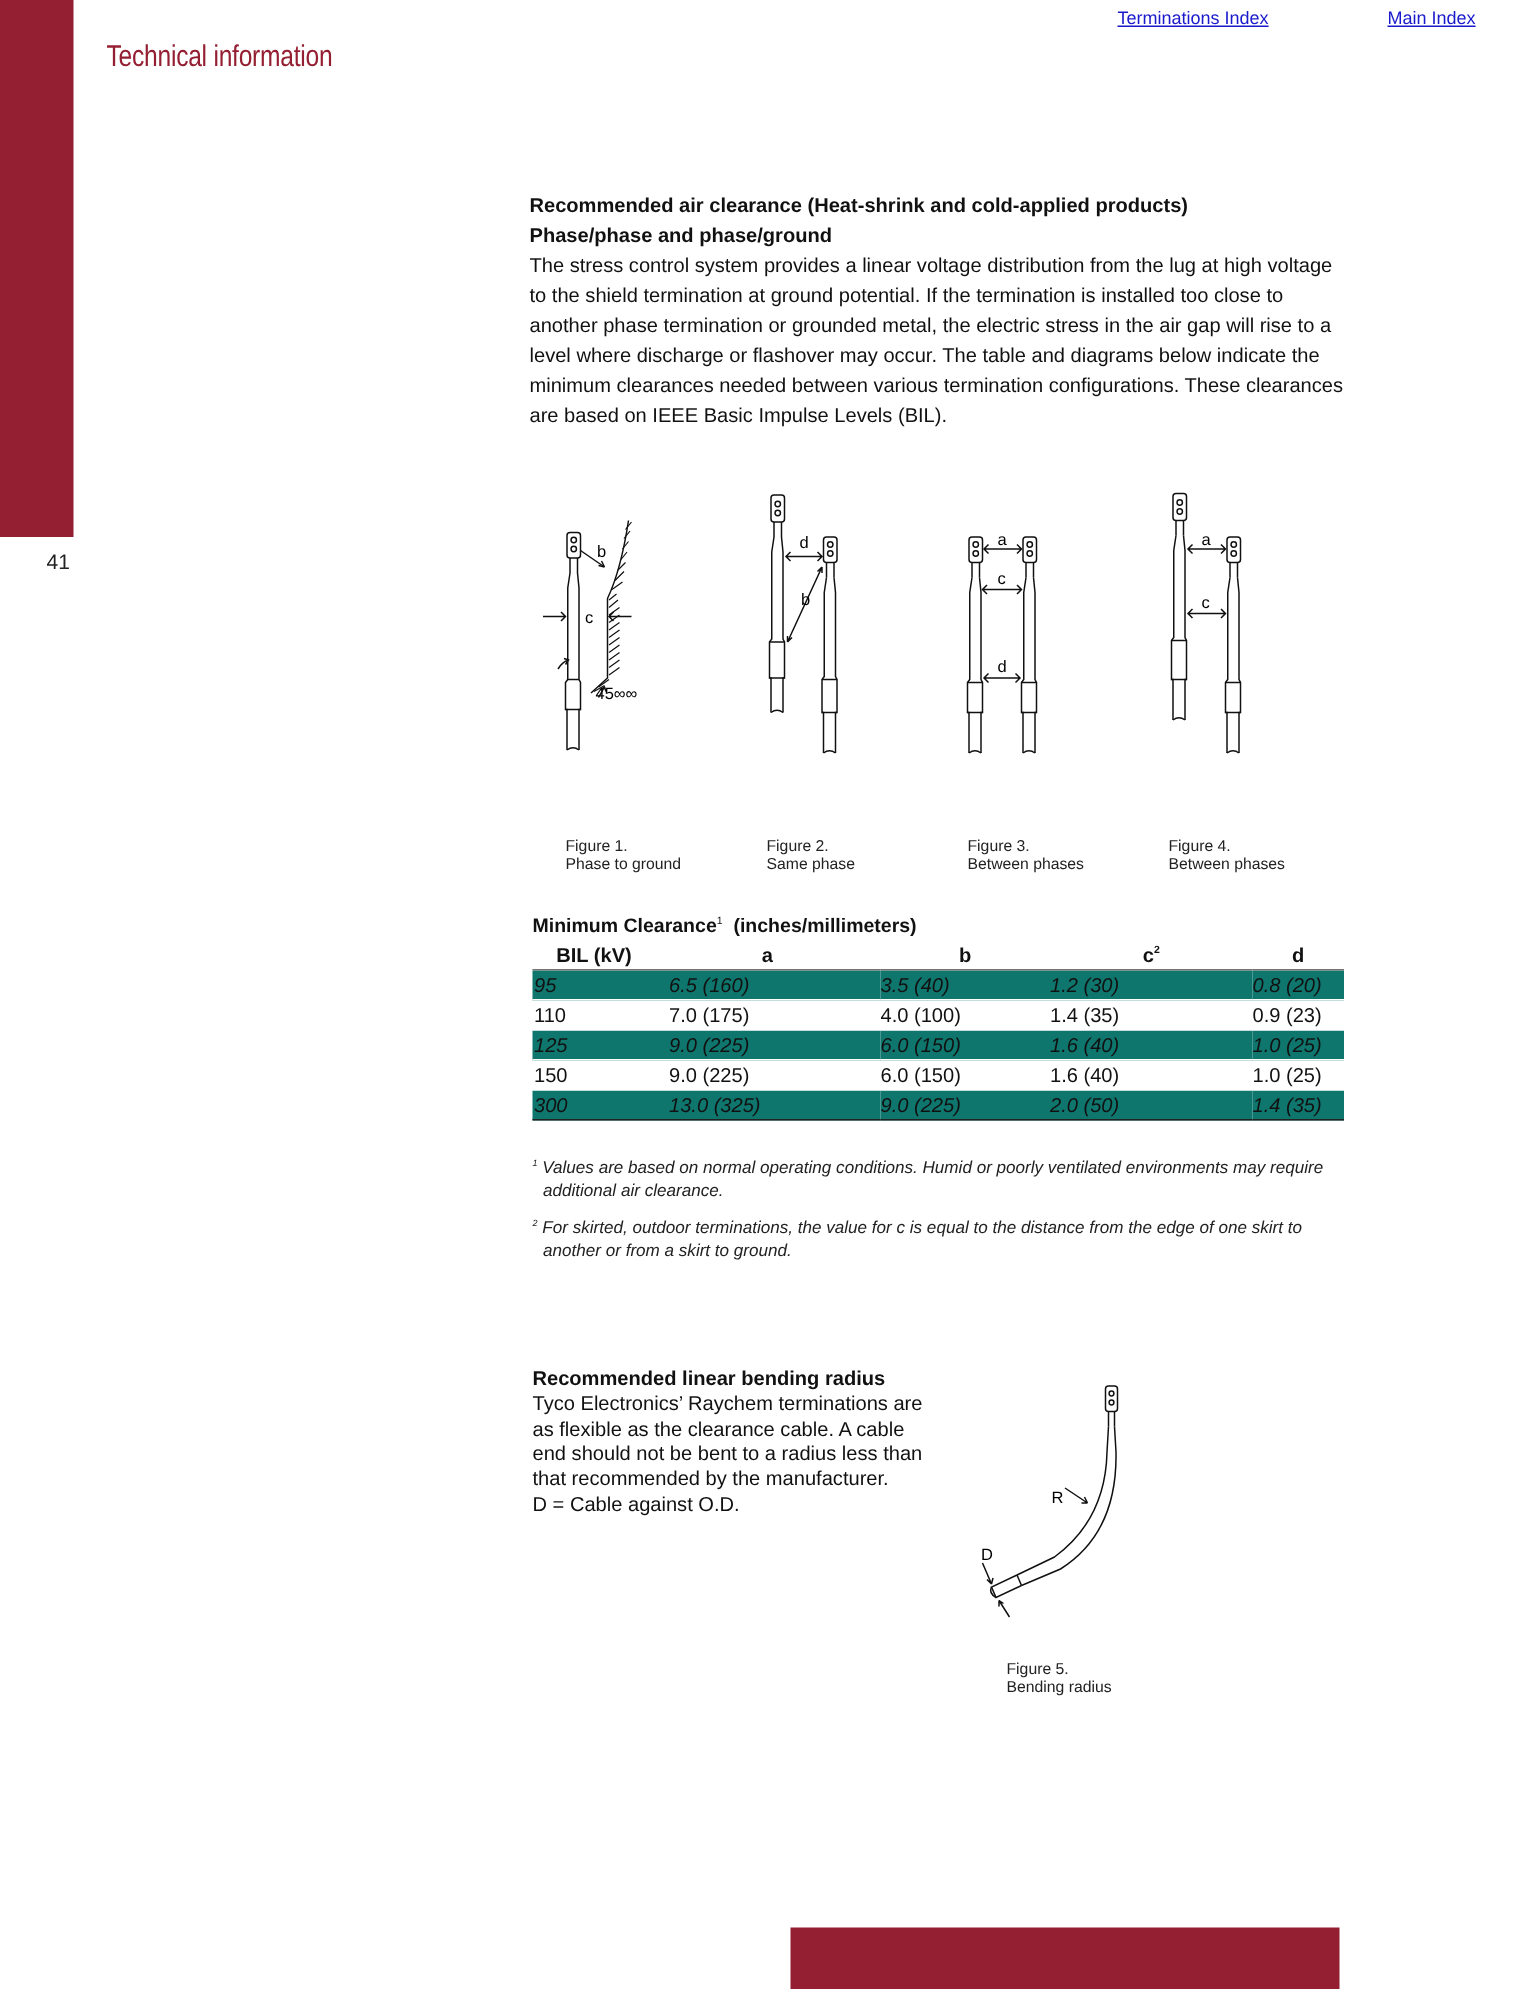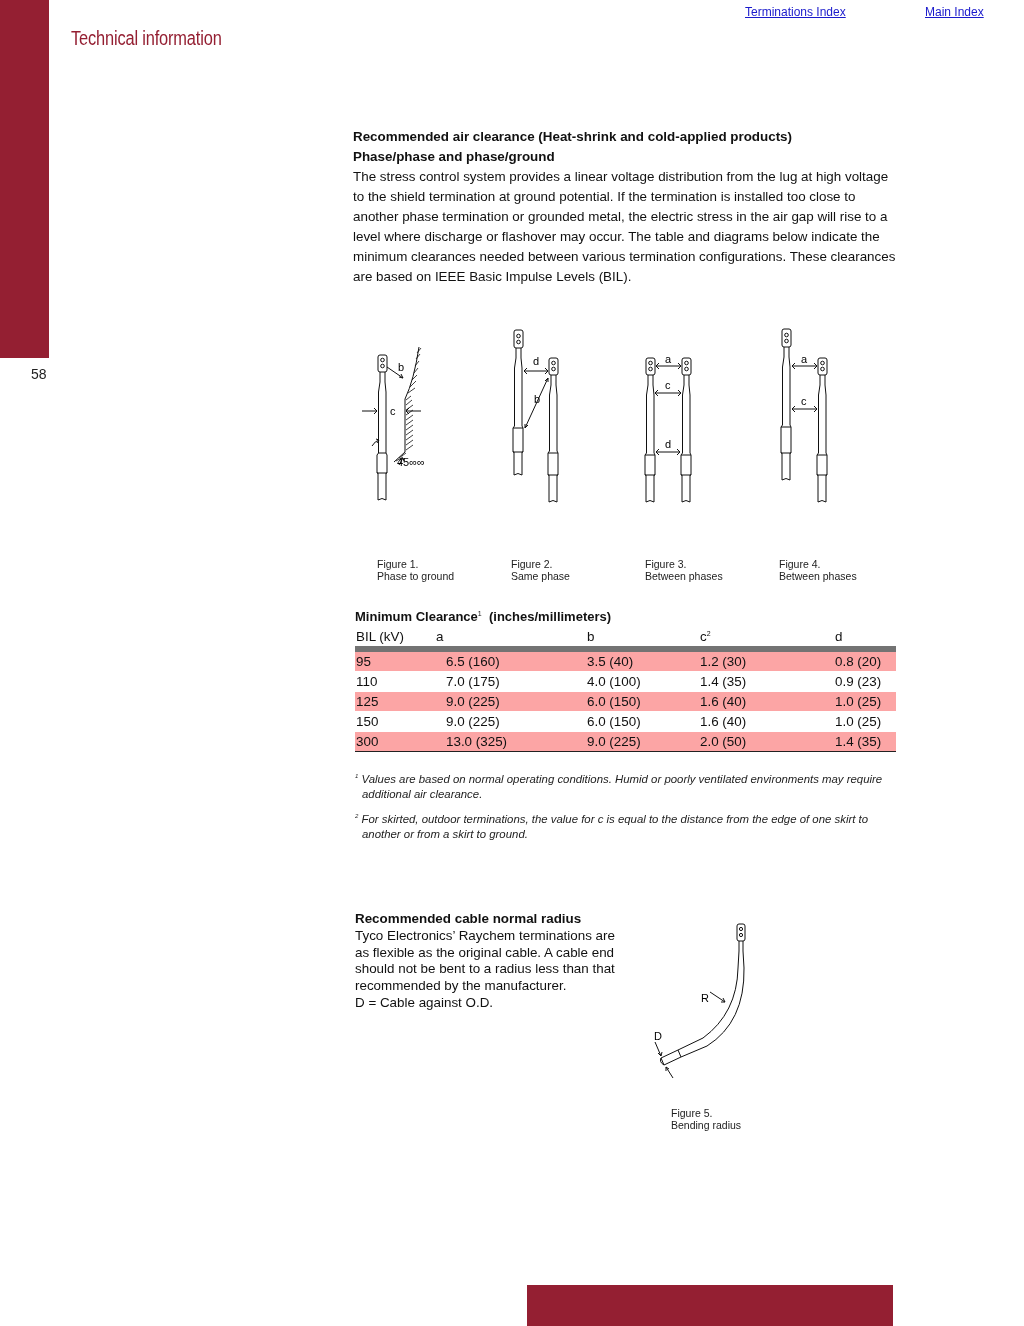--- a/index.html
+++ b/index.html
@@ -22,24 +22,24 @@
   .fig .cap { position: absolute; left: 18px; top: 193px; font-size: 10.5px; line-height: 12px; color: #222; margin-top: 40px; }
   .fig1 { left: 359px; }
   .fig2 { left: 493px; }
   .fig3 { left: 627px; }
   .fig4 { left: 761px; }
 
   .tbl-wrap { position: absolute; left: 355px; top: 609px; width: 541px; }
   .tbl-title { font-size: 13px; font-weight: bold; margin-bottom: 3px; }
   .tbl-title sup { font-size: 7px; font-weight: normal; }
   table { border-collapse: collapse; width: 541px; font-size: 13.4px; }
-  th { font-weight: normal; text-align: left; padding: 1px 0 1px 0; height: 17px; border-bottom: 6px solid #737373; }
+  th { font-weight: bold; text-align: center; padding: 1px 0 1px 0; height: 17px; border-bottom: 1px solid #737373; }
   th sup { font-size: 7px; }
   td { height: 19px; padding: 0; border-bottom: 1px solid #fff; }
-  tr.shade td { background: #fca5a5; }
+  tr.shade td { background: #0f766e; font-style: italic; }
   tr.last td { border-bottom: 1.5px solid #222; }
   .c0 { width: 80px; padding-left: 1px; }
   .c1 { width: 141px; }
   .c2 { width: 113px; }
   .c3 { width: 135px; }
   td.c1 { padding-left: 10px; }
 
   .footnotes { position: absolute; left: 355px; top: 769px; width: 545px; font-size: 11.4px; font-style: italic; line-height: 15px; color: #222; }
   .footnotes p { margin: 0 0 7px 0; padding-left: 7px; text-indent: -7px; }
   .footnotes sup { font-size: 6px; }
@@ -51,21 +51,21 @@
 
   .fig5 { position: absolute; left: 645px; top: 918px; width: 140px; height: 220px; }
   .fig5 .cap { position: absolute; left: 26px; top: 189px; font-size: 10.5px; line-height: 12px; color: #222; }
 
   .bottom-bar { position: absolute; left: 527px; top: 1285px; width: 366px; height: 41px; background: #941f32; }
 </style>
 </head>
 <body>
 
 <div class="side-bar"></div>
-<div class="page-num">58</div>
+<div class="page-num">41</div>
 <div class="section-title">Technical information</div>
 <a class="nav-link nav-terminations">Terminations Index</a>
 <a class="nav-link nav-main">Main Index</a>
 
 <div class="intro">
   <p class="h">Recommended air clearance (Heat-shrink and cold-applied products)</p>
   <p class="h">Phase/phase and phase/ground</p>
   <p>The stress control system provides a linear voltage distribution from the lug at high voltage to the shield termination at ground potential. If the termination is installed too close to another phase termination or grounded metal, the electric stress in the air gap will rise to a level where discharge or flashover may occur. The table and diagrams below indicate the minimum clearances needed between various termination configurations. These clearances are based on IEEE Basic Impulse Levels (BIL).</p>
 </div>
 
@@ -241,22 +241,22 @@
     </tbody>
   </table>
 </div>
 
 <div class="footnotes">
   <p><sup>1</sup> <span>Values are based on normal operating conditions. Humid or poorly ventilated environments may require additional air clearance.</span></p>
   <p><sup>2</sup> <span>For skirted, outdoor terminations, the value for c is equal to the distance from the edge of one skirt to another or from a skirt to ground.</span></p>
 </div>
 
 <div class="bend">
-  <p class="h">Recommended cable normal radius</p>
-  <p>Tyco Electronics’ Raychem terminations are as flexible as the original cable. A cable end should not be bent to a radius less than that recommended by the manufacturer.</p>
+  <p class="h">Recommended linear bending radius</p>
+  <p>Tyco Electronics’ Raychem terminations are as flexible as the clearance cable. A cable end should not be bent to a radius less than that recommended by the manufacturer.</p>
   <p class="def">D = Cable against O.D.</p>
 </div>
 
 <div class="fig5">
   <svg width="140" height="185" viewBox="0 0 140 185">
     <g fill="none" stroke="#111" stroke-width="1">
       <rect x="92" y="6" width="8" height="17" rx="2"></rect>
       <circle cx="96" cy="11" r="1.6"></circle>
         <circle cx="96" cy="17" r="1.6"></circle>
       <path d="M94 23 L94 33 M98 23 L98 33"></path>

